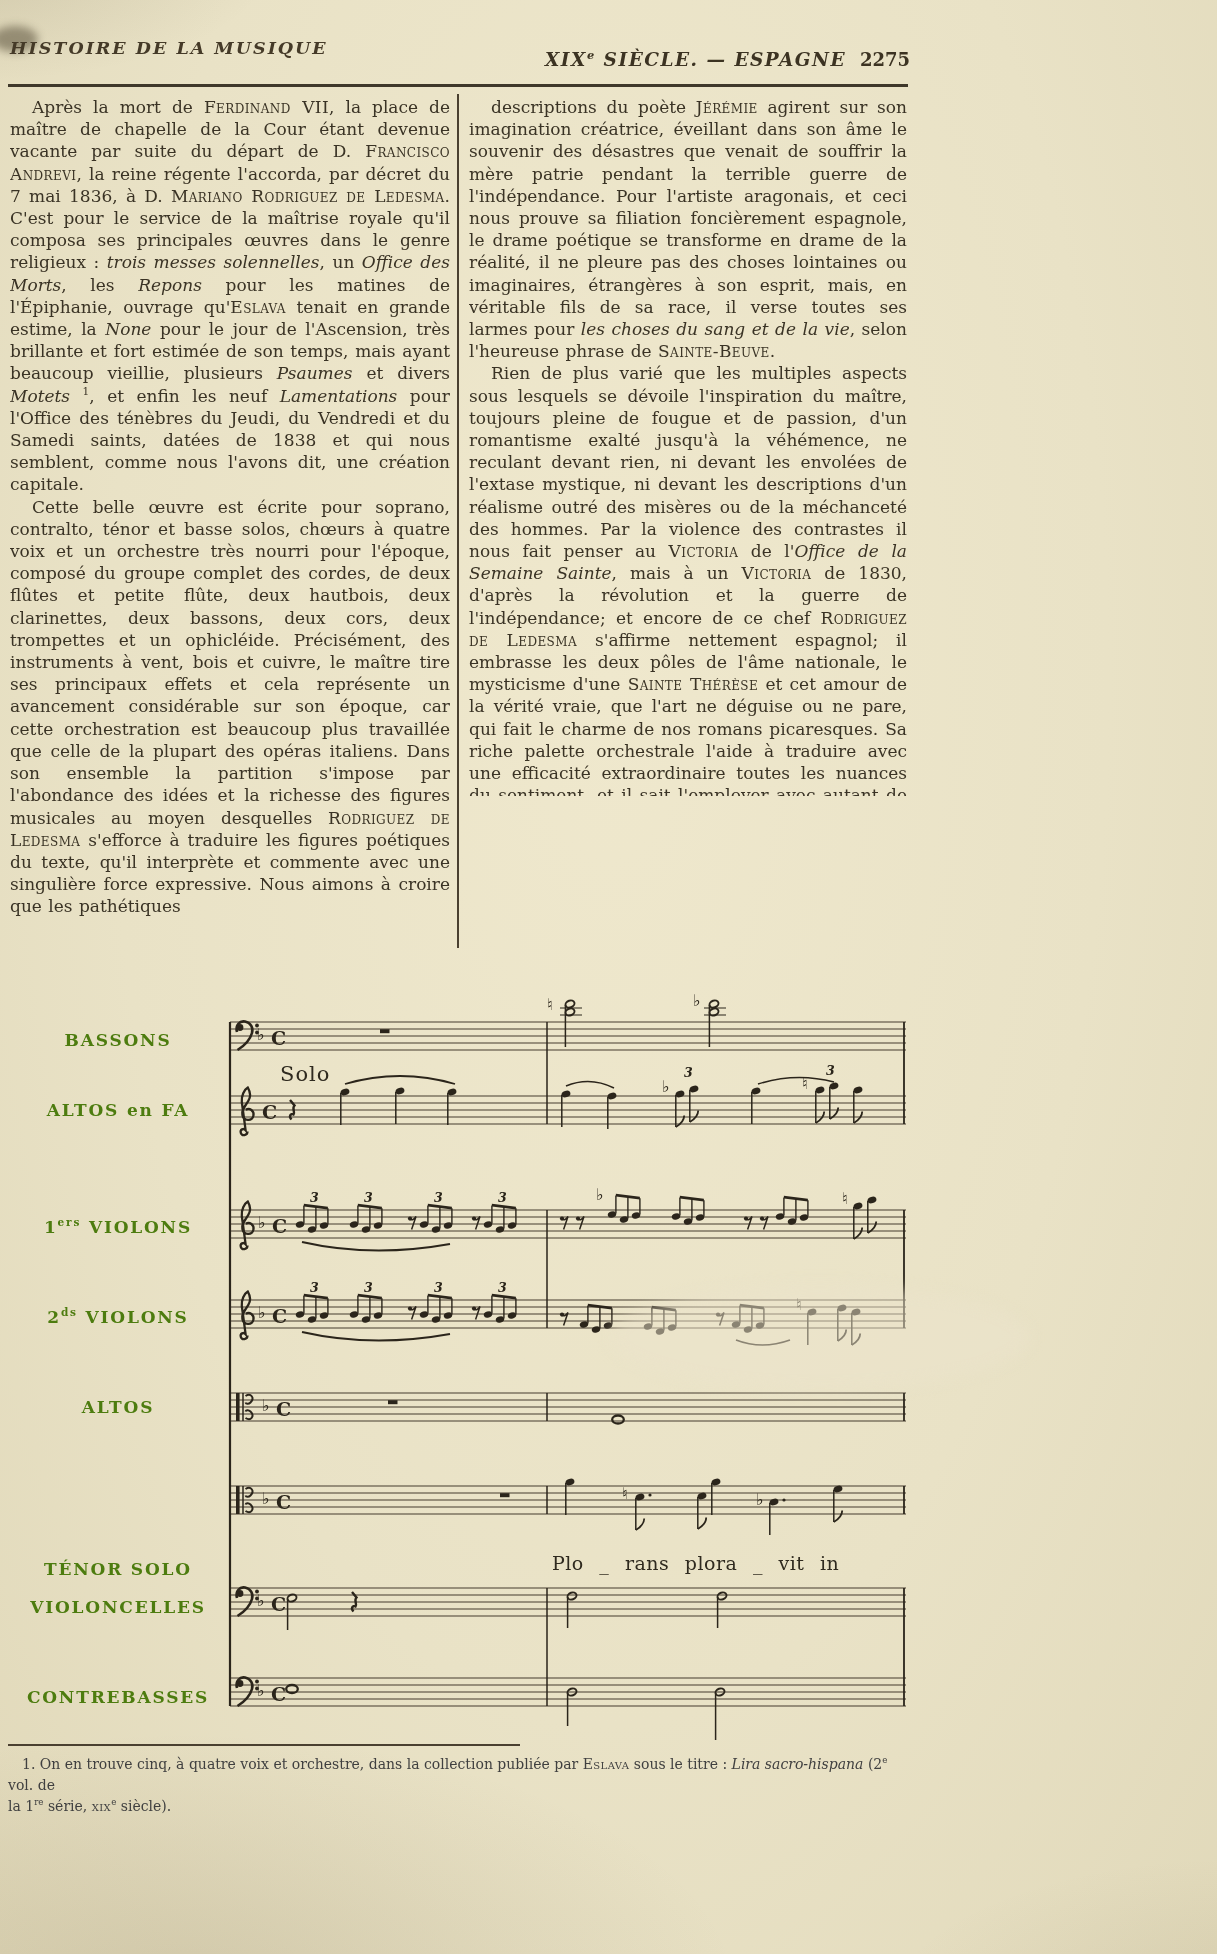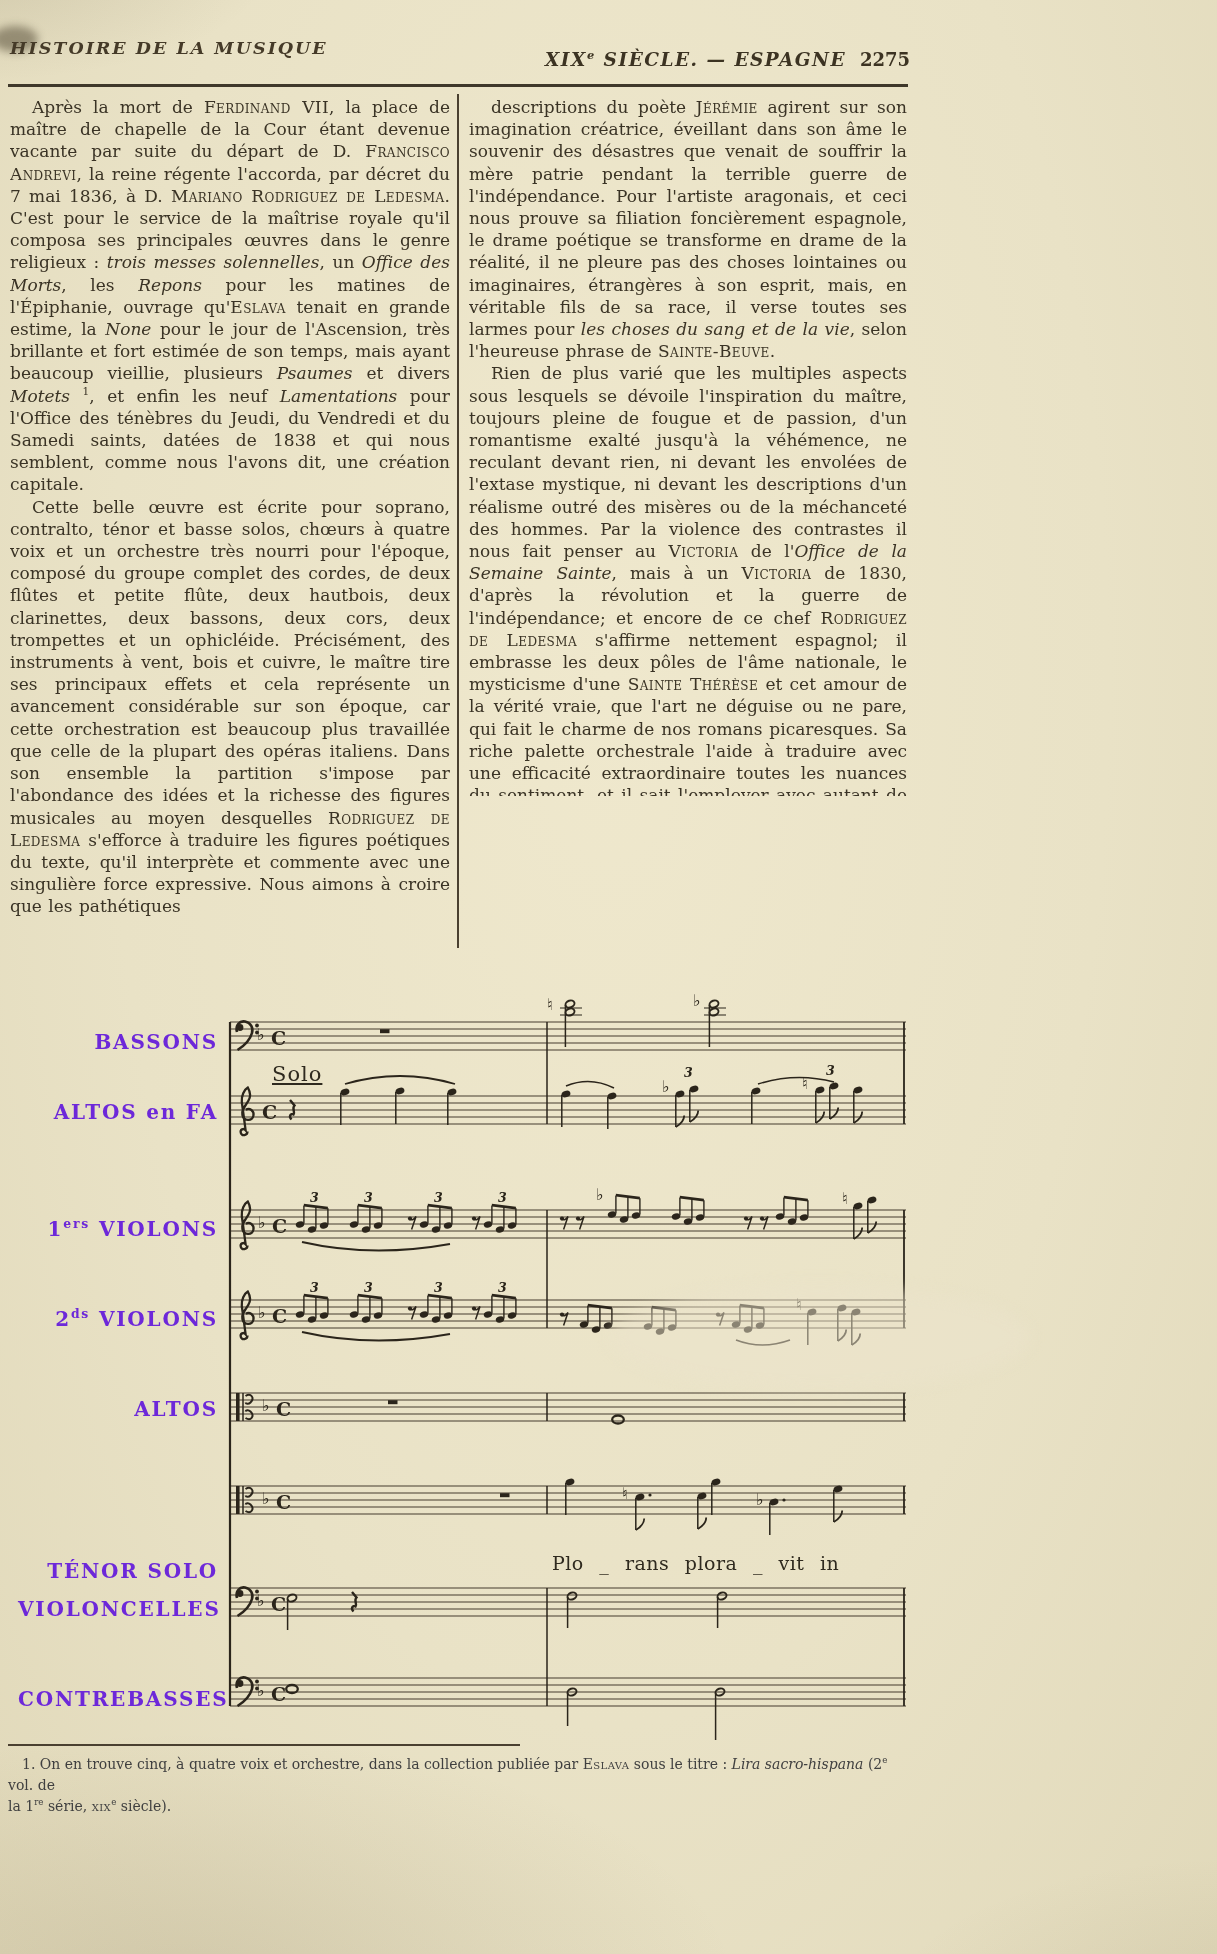--- a/index.html
+++ b/index.html
@@ -27,23 +27,23 @@
     box-shadow:0 -4px 0 -3px rgba(63,56,42,.35);}
   
   .col-left{position:absolute;left:10px;top:96px;width:440px;height:854px;overflow:hidden;}
   .col-right{position:absolute;left:469px;top:96px;width:438px;height:700px;overflow:hidden;}
   .col-divider{position:absolute;left:457px;top:94px;width:1.6px;height:854px;background:#4a4030;}
   .para{margin:0;text-align:justify;text-indent:22px;font-size:17px;line-height:22.2px;
     color:#3a3325;word-spacing:1px;}
   .sc{font-variant:small-caps;letter-spacing:.4px;}
   sup{font-size:62%;vertical-align:super;line-height:0;}
   
-  .stave-label{position:absolute;left:18px;width:200px;text-align:right;
-    font-weight:700;font-size:20px;letter-spacing:1.8px;color:#6d28d9;}
-  .solo-mark{position:absolute;left:272px;top:1062px;font-size:21px;color:#2f2a1f;letter-spacing:1px;text-decoration:underline;}
+  .stave-label{position:absolute;left:18px;width:200px;text-align:center;
+    font-weight:700;font-size:17px;letter-spacing:1.8px;color:#4d7c0f;}
+  .solo-mark{position:absolute;left:280px;top:1062px;font-size:21px;color:#2f2a1f;letter-spacing:1px;}
   .lyrics{position:absolute;left:552px;top:1528px;width:320px;font-size:19px;
     letter-spacing:.5px;word-spacing:9px;color:#2f2a1f;margin-top:24px;}
   svg.score{position:absolute;left:0;top:0;pointer-events:none;}
   .mus-ts{font:bold 19px "DejaVu Serif",serif;fill:#2b251b;}
   .mus-acc{font:16px "DejaVu Sans",sans-serif;fill:#2b251b;}
   .mus-tri{font:italic bold 12.5px "DejaVu Serif",serif;fill:#2b251b;}
   
   .frule{position:absolute;left:8px;top:1744px;width:512px;height:1.6px;background:#4a4030;}
   .footnote{position:absolute;left:8px;top:1754px;width:908px;font-size:14px;
     line-height:21px;text-indent:14px;color:#404040;}

